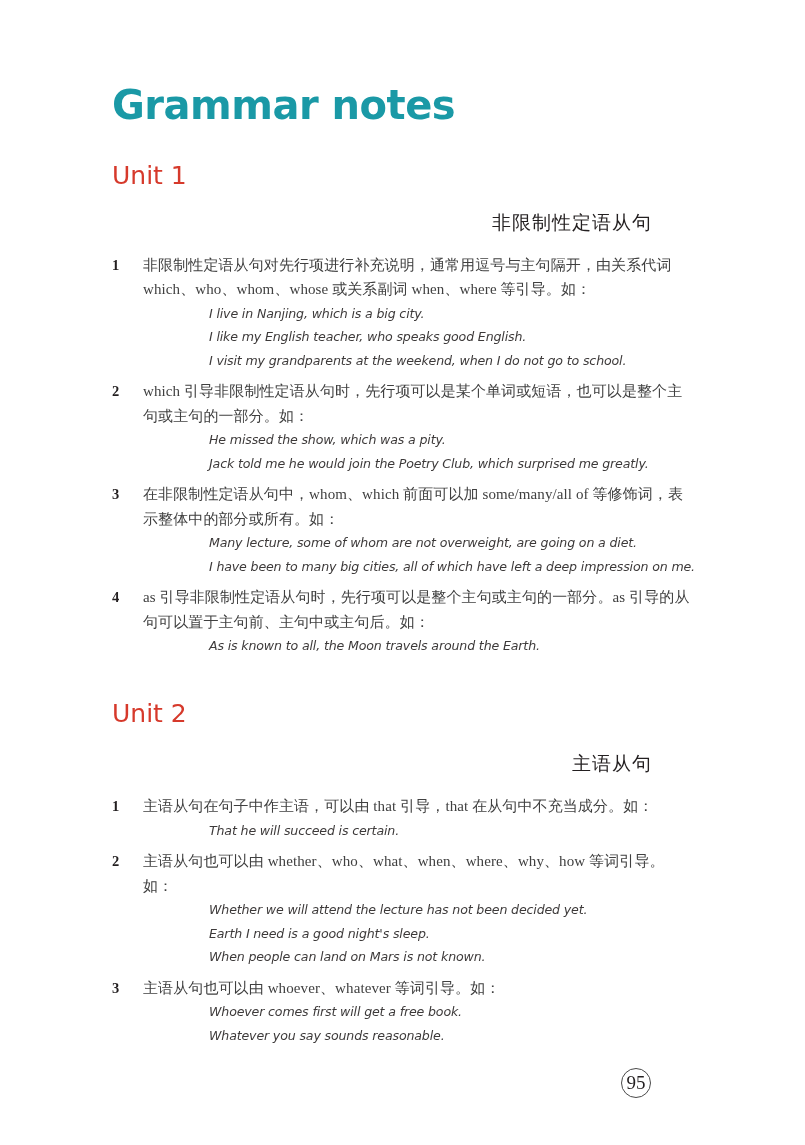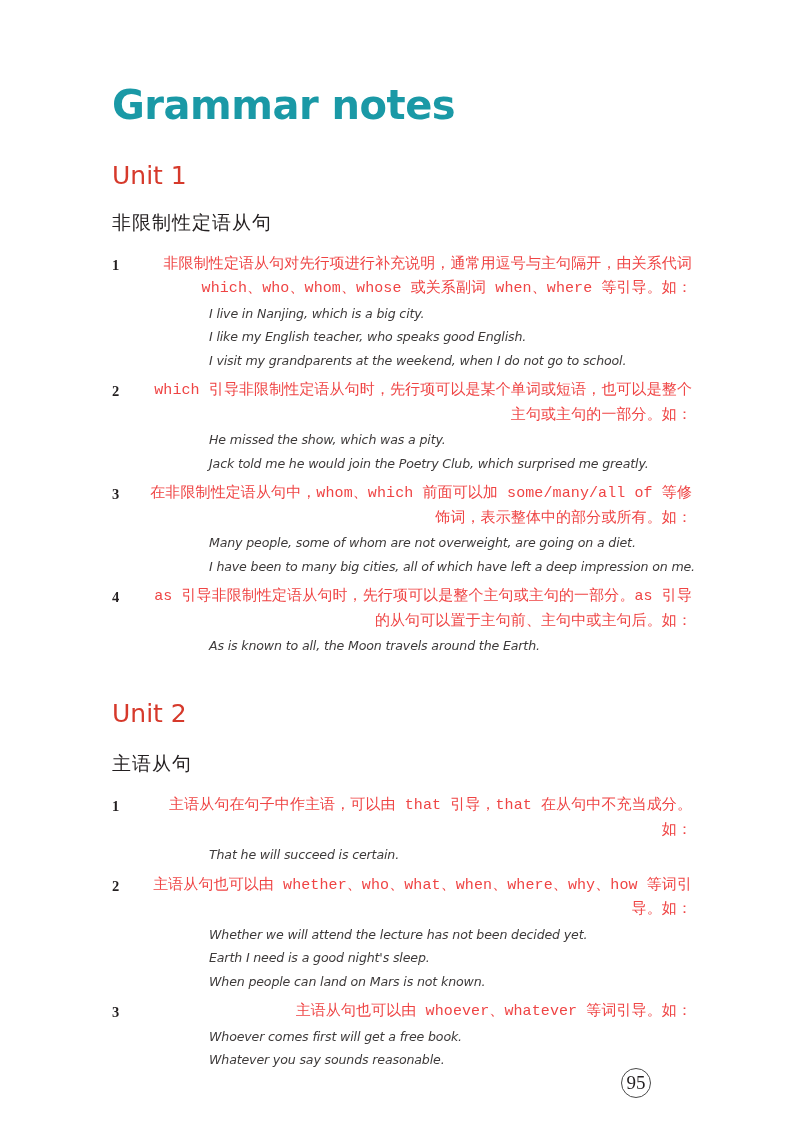--- a/index.html
+++ b/index.html
@@ -49,21 +49,21 @@
   }
   .unit-block.first .unit-heading { padding-top: 36px; }
   .unit-block.second .unit-heading { padding-top: 42px; }
 
   
   .topic-title {
     font-family: "DejaVu Sans", "Liberation Sans", sans-serif;
     font-size: 19px;
     font-weight: normal;
     color: #231f20;
-    text-align: left;
+    text-align: right;
     margin: 0;
     padding-top: 20px;
     padding-bottom: 10px;
     padding-right: 40px;
     letter-spacing: 1px;
   }
   .unit-block.second .topic-title { padding-top: 24px; }
 
   
   .rule {
@@ -76,27 +76,26 @@
     left: 0;
     top: 0;
     width: 18px;
     font-family: "Liberation Serif", "DejaVu Serif", serif;
     font-weight: bold;
     font-size: 14.5px;
     line-height: 24.5px;
     color: #231f20;
   }
   .rule-text {
-    font-family: Liberation Mono, monospace;
+    font-family: Liberation Serif, serif;
     font-size: 15px;
     line-height: 24.5px;
-    color: #ef4444;
+    color: #404040;
     margin: 0;
     letter-spacing: 0.1px;
-    text-align: right;
   }
 
   
   .examples {
     list-style: none;
     margin: 0;
     padding: 0 0 0 66px;
   }
   .example {
     font-family: "DejaVu Sans", "Liberation Sans", sans-serif;
@@ -154,21 +153,21 @@
         <div class="examples">
           <div class="example">He missed the show, which was a pity.</div>
           <div class="example">Jack told me he would join the Poetry Club, which surprised me greatly.</div>
         </div>
       </div>
 
       <div class="rule">
         <span class="rule-num">3</span>
         <p class="rule-text">在非限制性定语从句中，whom、which 前面可以加 some/many/all of 等修饰词，表示整体中的部分或所有。如：</p>
         <div class="examples">
-          <div class="example">Many people, some of whom are not overweight, are going on a diet.</div>
+          <div class="example">Many lecture, some of whom are not overweight, are going on a diet.</div>
           <div class="example">I have been to many big cities, all of which have left a deep impression on me.</div>
         </div>
       </div>
 
       <div class="rule">
         <span class="rule-num">4</span>
         <p class="rule-text">as 引导非限制性定语从句时，先行项可以是整个主句或主句的一部分。as 引导的从句可以置于主句前、主句中或主句后。如：</p>
         <div class="examples">
           <div class="example">As is known to all, the Moon travels around the Earth.</div>
         </div>

